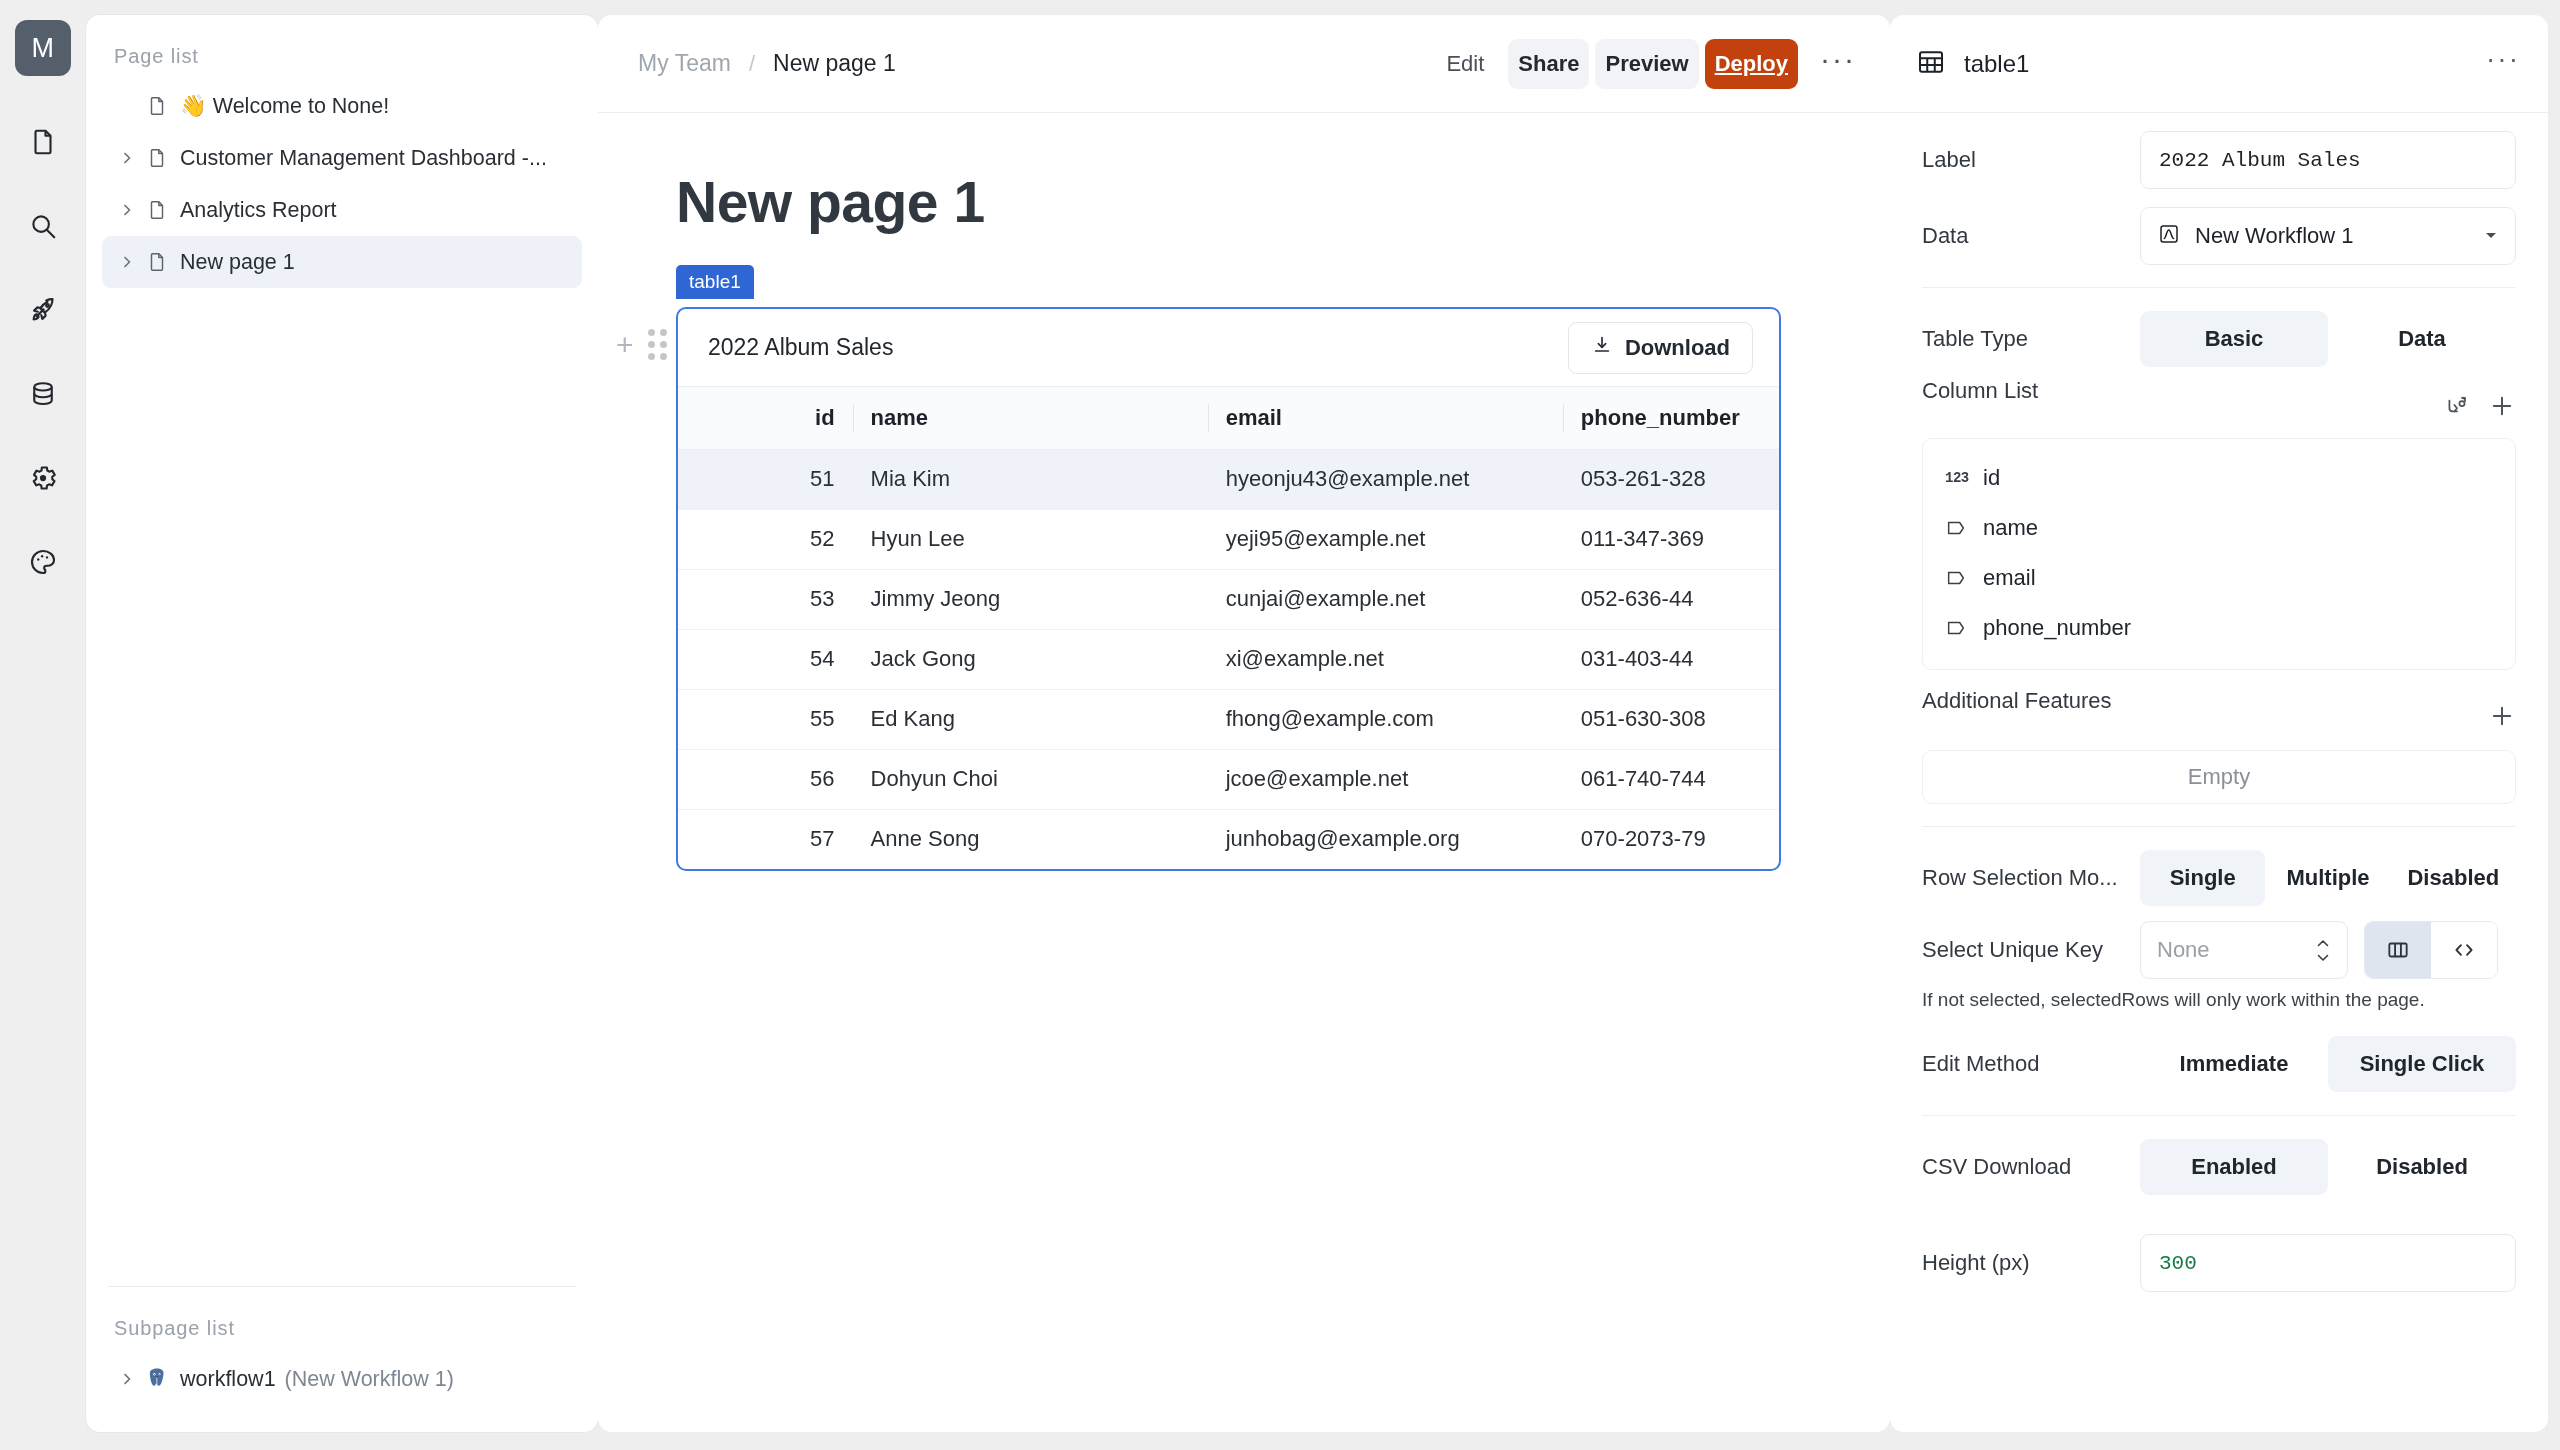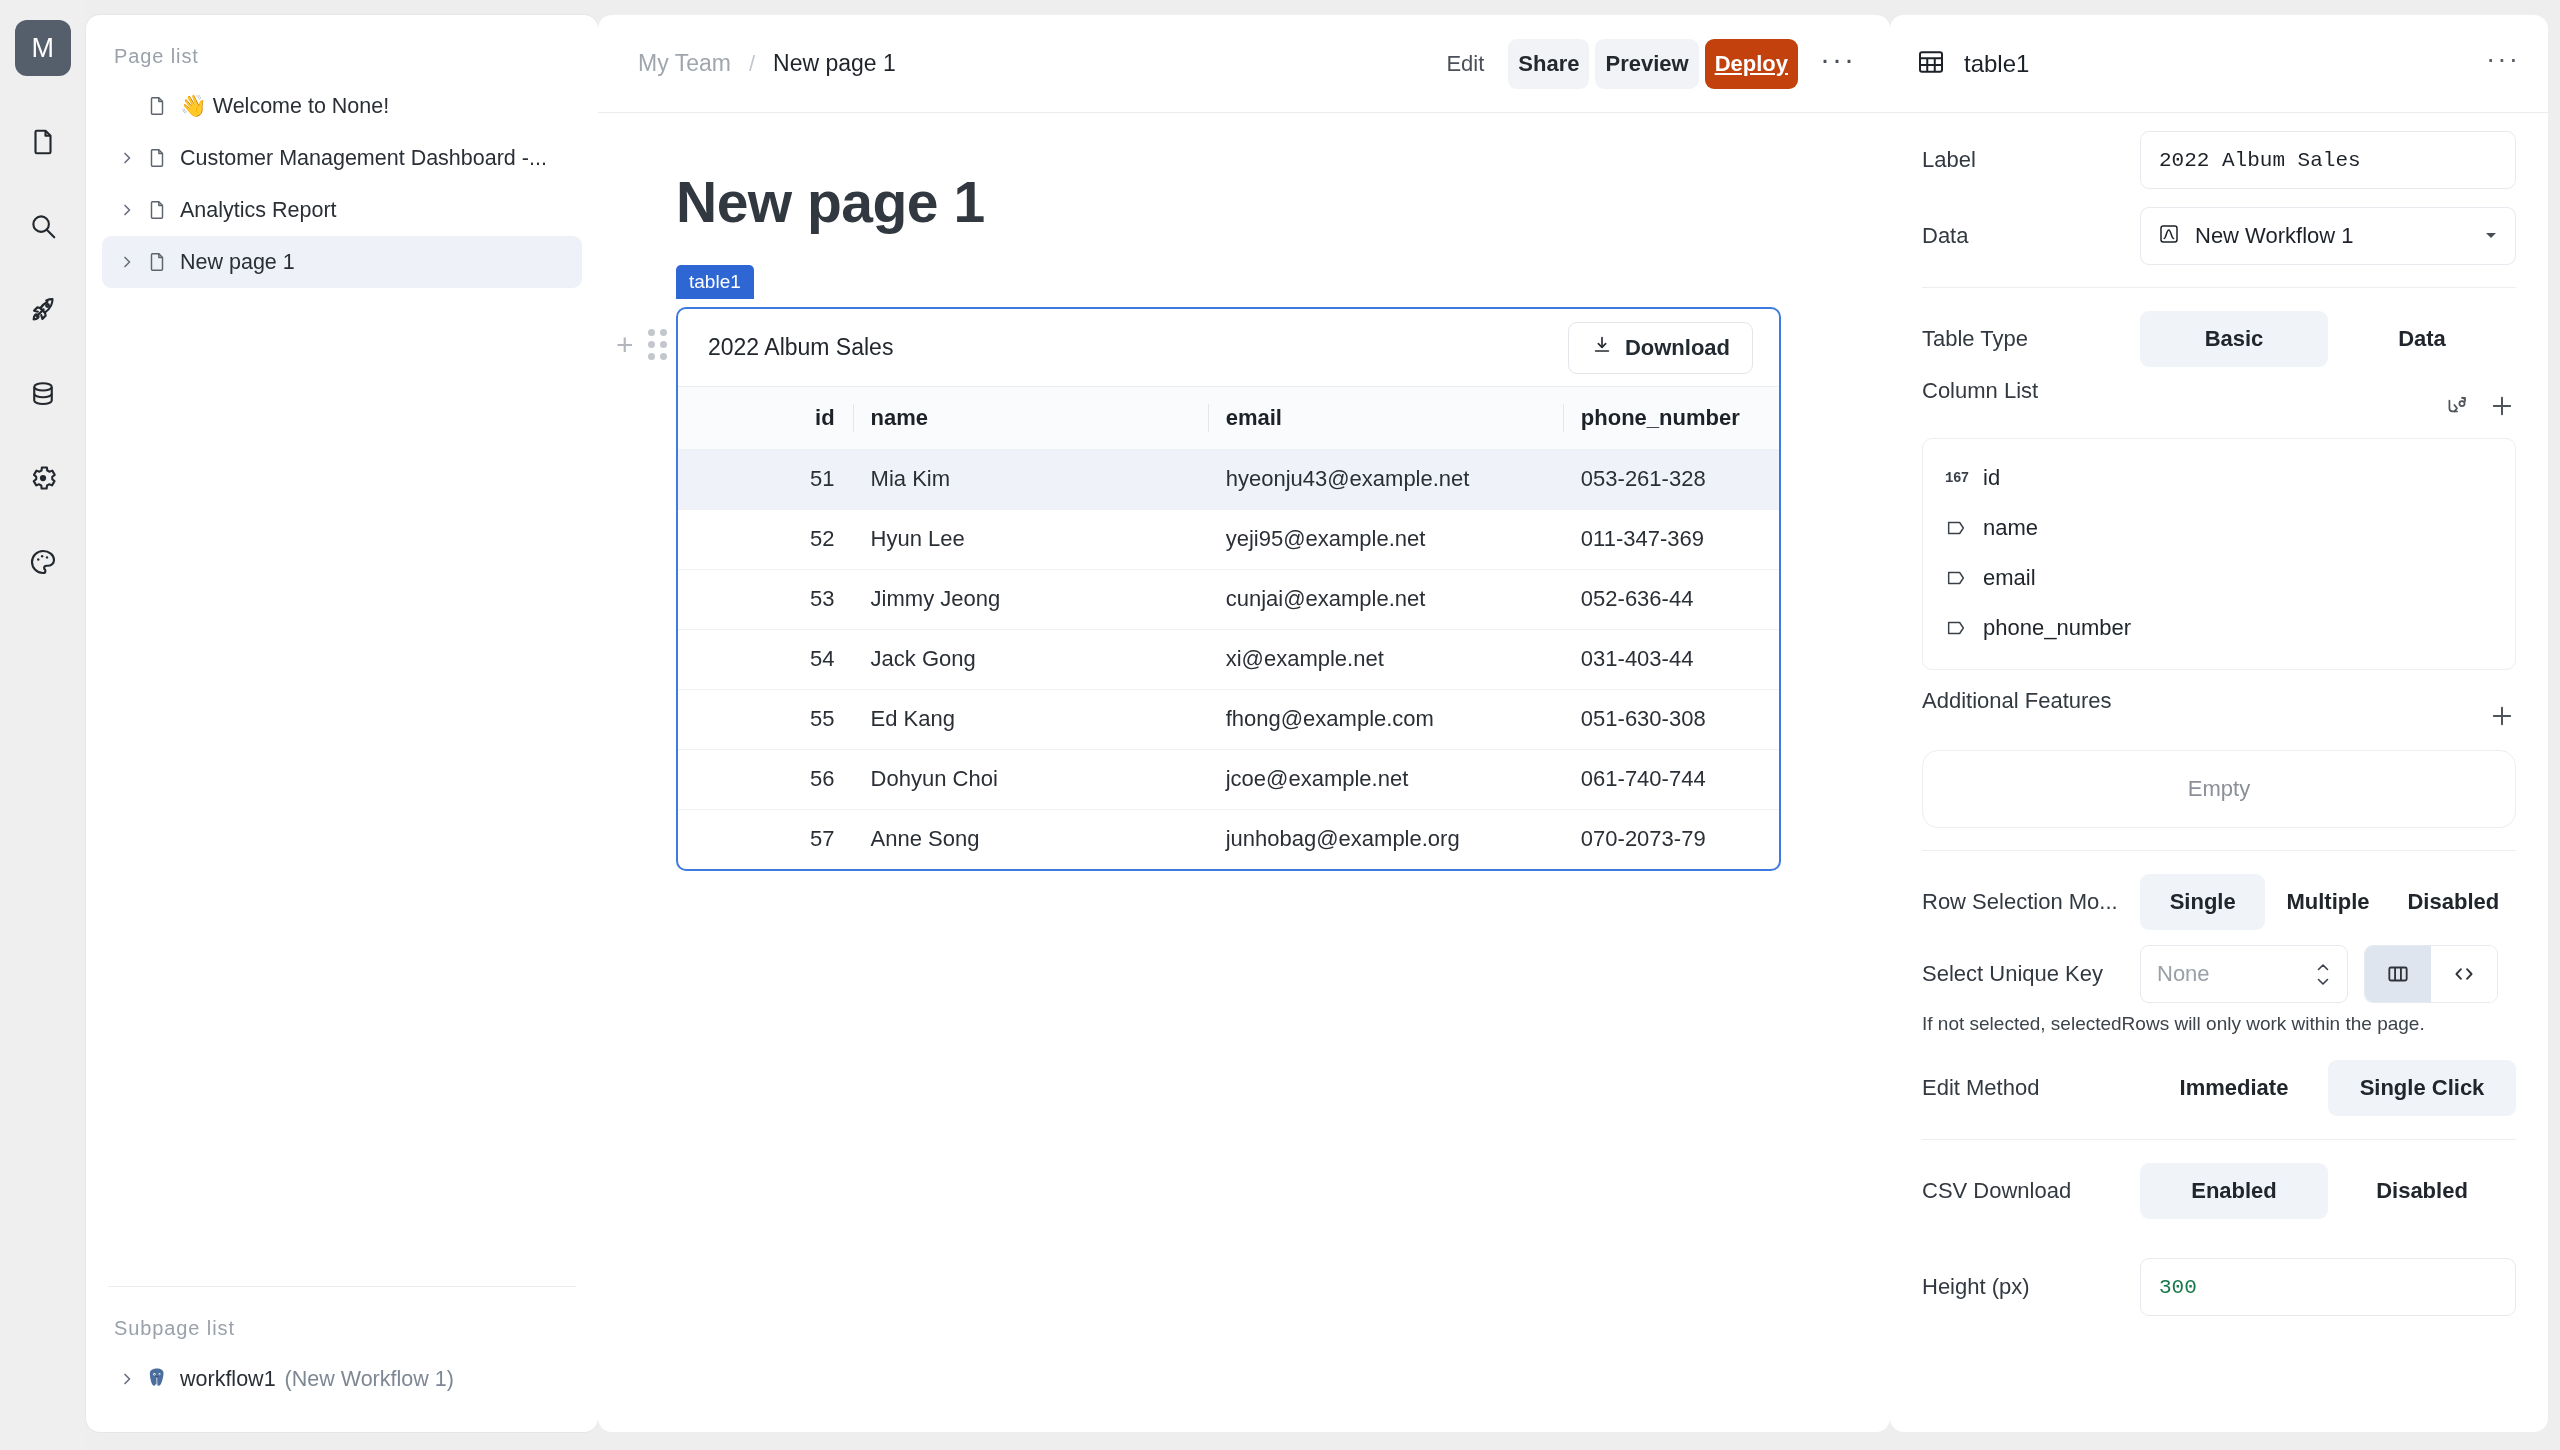--- a/index.html
+++ b/index.html
@@ -312,22 +312,22 @@
   }
   .list-item {
     display: flex; align-items: center;
     height: 50px; padding-left: 22px; cursor: pointer;
   }
   .li-ic { width: 38px; flex:0 0 38px; display:flex; align-items:center; color:#3a4049; }
   .li-ic .num123 { font-family:"Liberation Mono", monospace; font-size:14px; letter-spacing:-.5px; font-weight:bold; }
   .li-label { font-size: 22px; color: #21262d; }
   .empty-box {
     margin: 6px 32px 0 32px;
-    border: 1px solid #eceef1; border-radius: 16px;
-    height: 78px;
+    border: 1px solid #eceef1; border-radius: 10px;
+    height: 54px;
     display: flex; align-items: center; justify-content: center;
     font-size: 22px; color: #8b9098;
   }
   .stepper {
     width: 208px; flex: 0 0 208px; height: 58px;
     border: 1px solid #e6e9ed; border-radius: 9px;
     display: flex; align-items: center;
     padding: 0 16px; background: #fff; cursor: pointer;
   }
   .stepper .ph { flex: 1 1 auto; font-size: 22px; color: #9aa0a8; }
@@ -706,21 +706,21 @@
         <span class="ic-btn">
           <svg width="28" height="28" viewBox="0 0 24 24" fill="none" stroke="#4d535b" stroke-width="1.7" stroke-linecap="round">
               <path d="M12 5v14M5 12h14"></path>
             </svg>
         </span>
       </div>
 
       <div class="list-box">
         <div class="list-item">
           <span class="li-ic">
-              <span class="num123">167</span>
+              <span class="num123">123</span>
             </span>
           <span class="li-label">id</span>
         </div>
         <div class="list-item">
           <span class="li-ic">
             <svg width="22" height="22" viewBox="0 0 24 24" fill="none" stroke="#3a4049" stroke-width="1.6" stroke-linejoin="round">
                 <path d="M4 6h12l4 6-4 6H4z"></path>
               </svg>
           </span>
           <span class="li-label">name</span>

